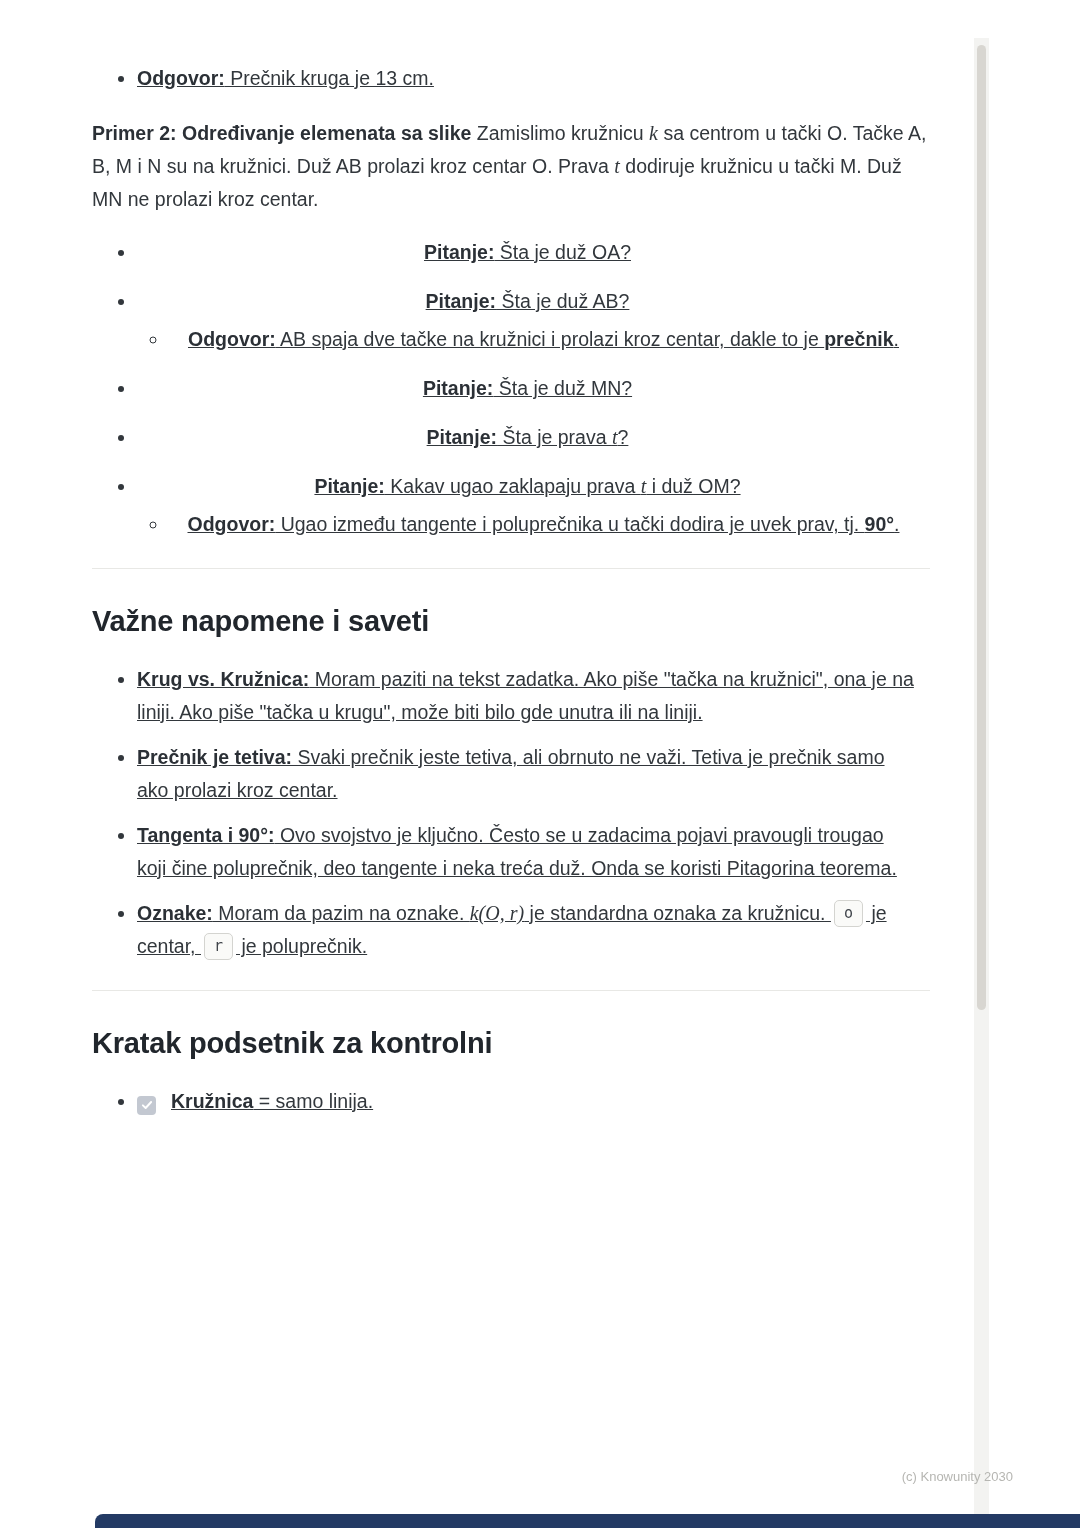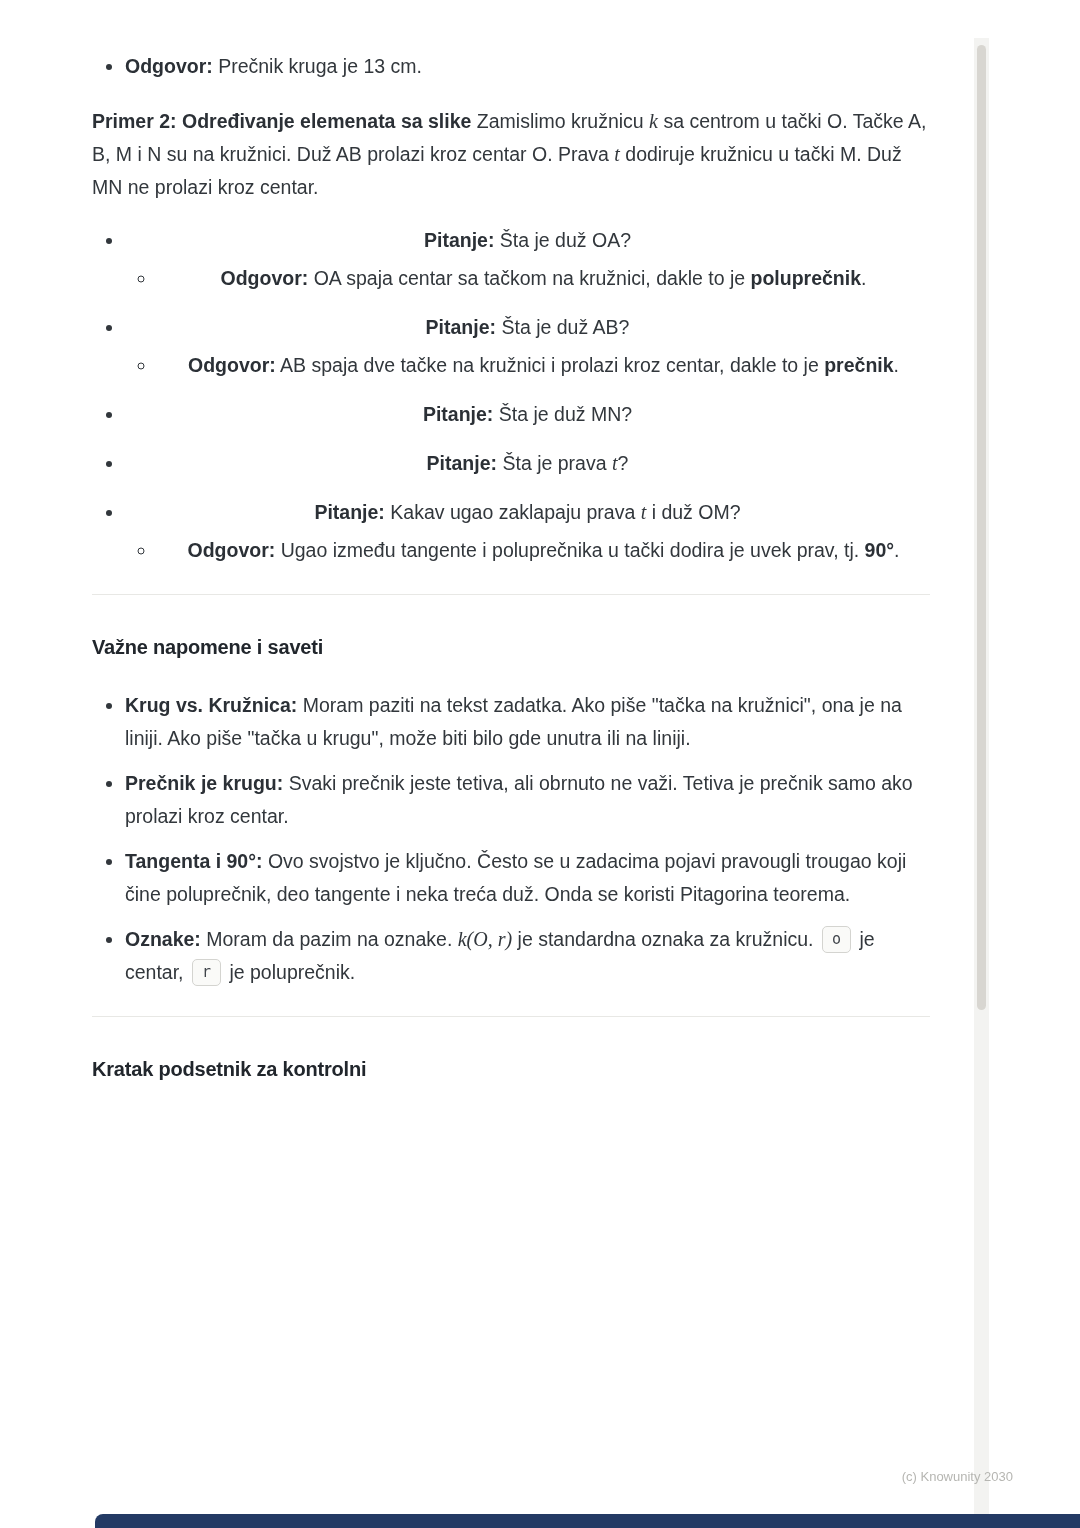--- a/index.html
+++ b/index.html
@@ -26,41 +26,42 @@
     top: 0;
     width: 838px;
     padding-top: 50px;
     font-size: 19.5px;
     line-height: 33px;
   }
   strong { font-weight: 700; color: #2b3036; }
 
   ul.blist {
     list-style: disc;
-    margin: 0;
+    margin: 12px;
     padding-left: 33px;
+    text-decoration: underline;
   }
   ul.blist.top { margin-bottom: 22px; }
   p.primer { margin: 0 0 20px 0; }
 
   ul.qa > li { margin-bottom: 16px; text-align: center; }
   ul.sublist {
     list-style: circle;
     margin: 5px 0 0 0;
     padding-left: 32px;
   }
   ul.notes > li { margin-bottom: 12px; }
 
   hr.divider {
     border: 0;
     border-top: 1px solid #e8e8e5;
     margin: 27px 0 0 0;
   }
   h2.section {
-    font-size: 20px;
+    font-size: 29px;
     line-height: 36px;
     font-weight: 700;
     color: #21262c;
     letter-spacing: -0.2px;
     margin: 34px 0 24px 0;
   }
 
   .math {
     font-family: "Liberation Serif", serif;
     font-style: italic;
@@ -138,23 +139,20 @@
 
     <ul class="blist top">
       <li><strong>Odgovor:</strong><span> Prečnik kruga je 13 cm.</span></li>
     </ul>
 
     <p class="primer"><strong>Primer 2: Određivanje elemenata sa slike</strong><span> Zamislimo kružnicu </span><span class="math">k</span><span> sa centrom u tački O. Tačke A, B, M i N su na kružnici. Duž AB prolazi kroz centar O. Prava </span><span class="math">t</span><span> dodiruje kružnicu u tački M. Duž MN ne prolazi kroz centar.</span></p>
 
     <ul class="blist qa">
 
       <li><strong>Pitanje:</strong><span> Šta je duž OA?</span><span class="math"></span><span></span>
-        <ul class="sublist">
-          <li><strong>Odgovor:</strong><span> OA spaja centar sa tačkom na kružnici, dakle to je </span><span class="math"></span><span></span><strong>poluprečnik</strong><span>.</span></li>
-        </ul>
       </li>
 
       <li><strong>Pitanje:</strong><span> Šta je duž AB?</span><span class="math"></span><span></span>
         <ul class="sublist">
           <li><strong>Odgovor:</strong><span> AB spaja dve tačke na kružnici i prolazi kroz centar, dakle to je </span><span class="math"></span><span></span><strong>prečnik</strong><span>.</span></li>
         </ul>
       </li>
 
       <li><strong>Pitanje:</strong><span> Šta je duž MN?</span><span class="math"></span><span></span>
       </li>
@@ -169,29 +167,36 @@
       </li>
 
     </ul>
 
     <hr class="divider">
 
     <h2 class="section">Važne napomene i saveti</h2>
 
     <ul class="blist notes">
       <li><strong>Krug vs. Kružnica:</strong><span> Moram paziti na tekst zadatka. Ako piše "tačka na kružnici", ona je na liniji. Ako piše "tačka u krugu", može biti bilo gde unutra ili na liniji.</span></li>
-      <li><strong>Prečnik je krugu:</strong><span> Svaki prečnik jeste tetiva, ali obrnuto ne važi. Tetiva je prečnik samo ako prolazi kroz centar.</span></li>
+      <li><strong>Prečnik je tetiva:</strong><span> Svaki prečnik jeste tetiva, ali obrnuto ne važi. Tetiva je prečnik samo ako prolazi kroz centar.</span></li>
       <li><strong>Tangenta i 90°:</strong><span> Ovo svojstvo je ključno. Često se u zadacima pojavi pravougli trougao koji čine poluprečnik, deo tangente i neka treća duž. Onda se koristi Pitagorina teorema.</span></li>
       <li><strong>Oznake:</strong><span> Moram da pazim na oznake. </span><span class="math">k(O, r)</span><span> je standardna oznaka za kružnicu. </span><code class="icode">o</code><span> je centar, </span><code class="icode">r</code><span> je poluprečnik.</span></li>
     </ul>
 
     <hr class="divider">
 
     <h2 class="section">Kratak podsetnik za kontrolni</h2>
 
+    <ul class="blist check">
+      <li><span class="checkbox">
+            <svg width="12" height="12" viewBox="0 0 16 16" aria-hidden="true">
+              <path d="M2.5 8.5 L6.2 12 L13.5 4" stroke="#ffffff" stroke-width="2.6" fill="none" stroke-linecap="round" stroke-linejoin="round"></path>
+            </svg>
+          </span><strong>Kružnica</strong><span> = samo linija.</span></li>
+    </ul>
 
   </div>
 
   <div class="scroll-track">
     <div class="scroll-thumb"></div>
   </div>
 
   <div class="watermark">(c) Knowunity 2030</div>
 
   <div class="footer-bar"></div>

